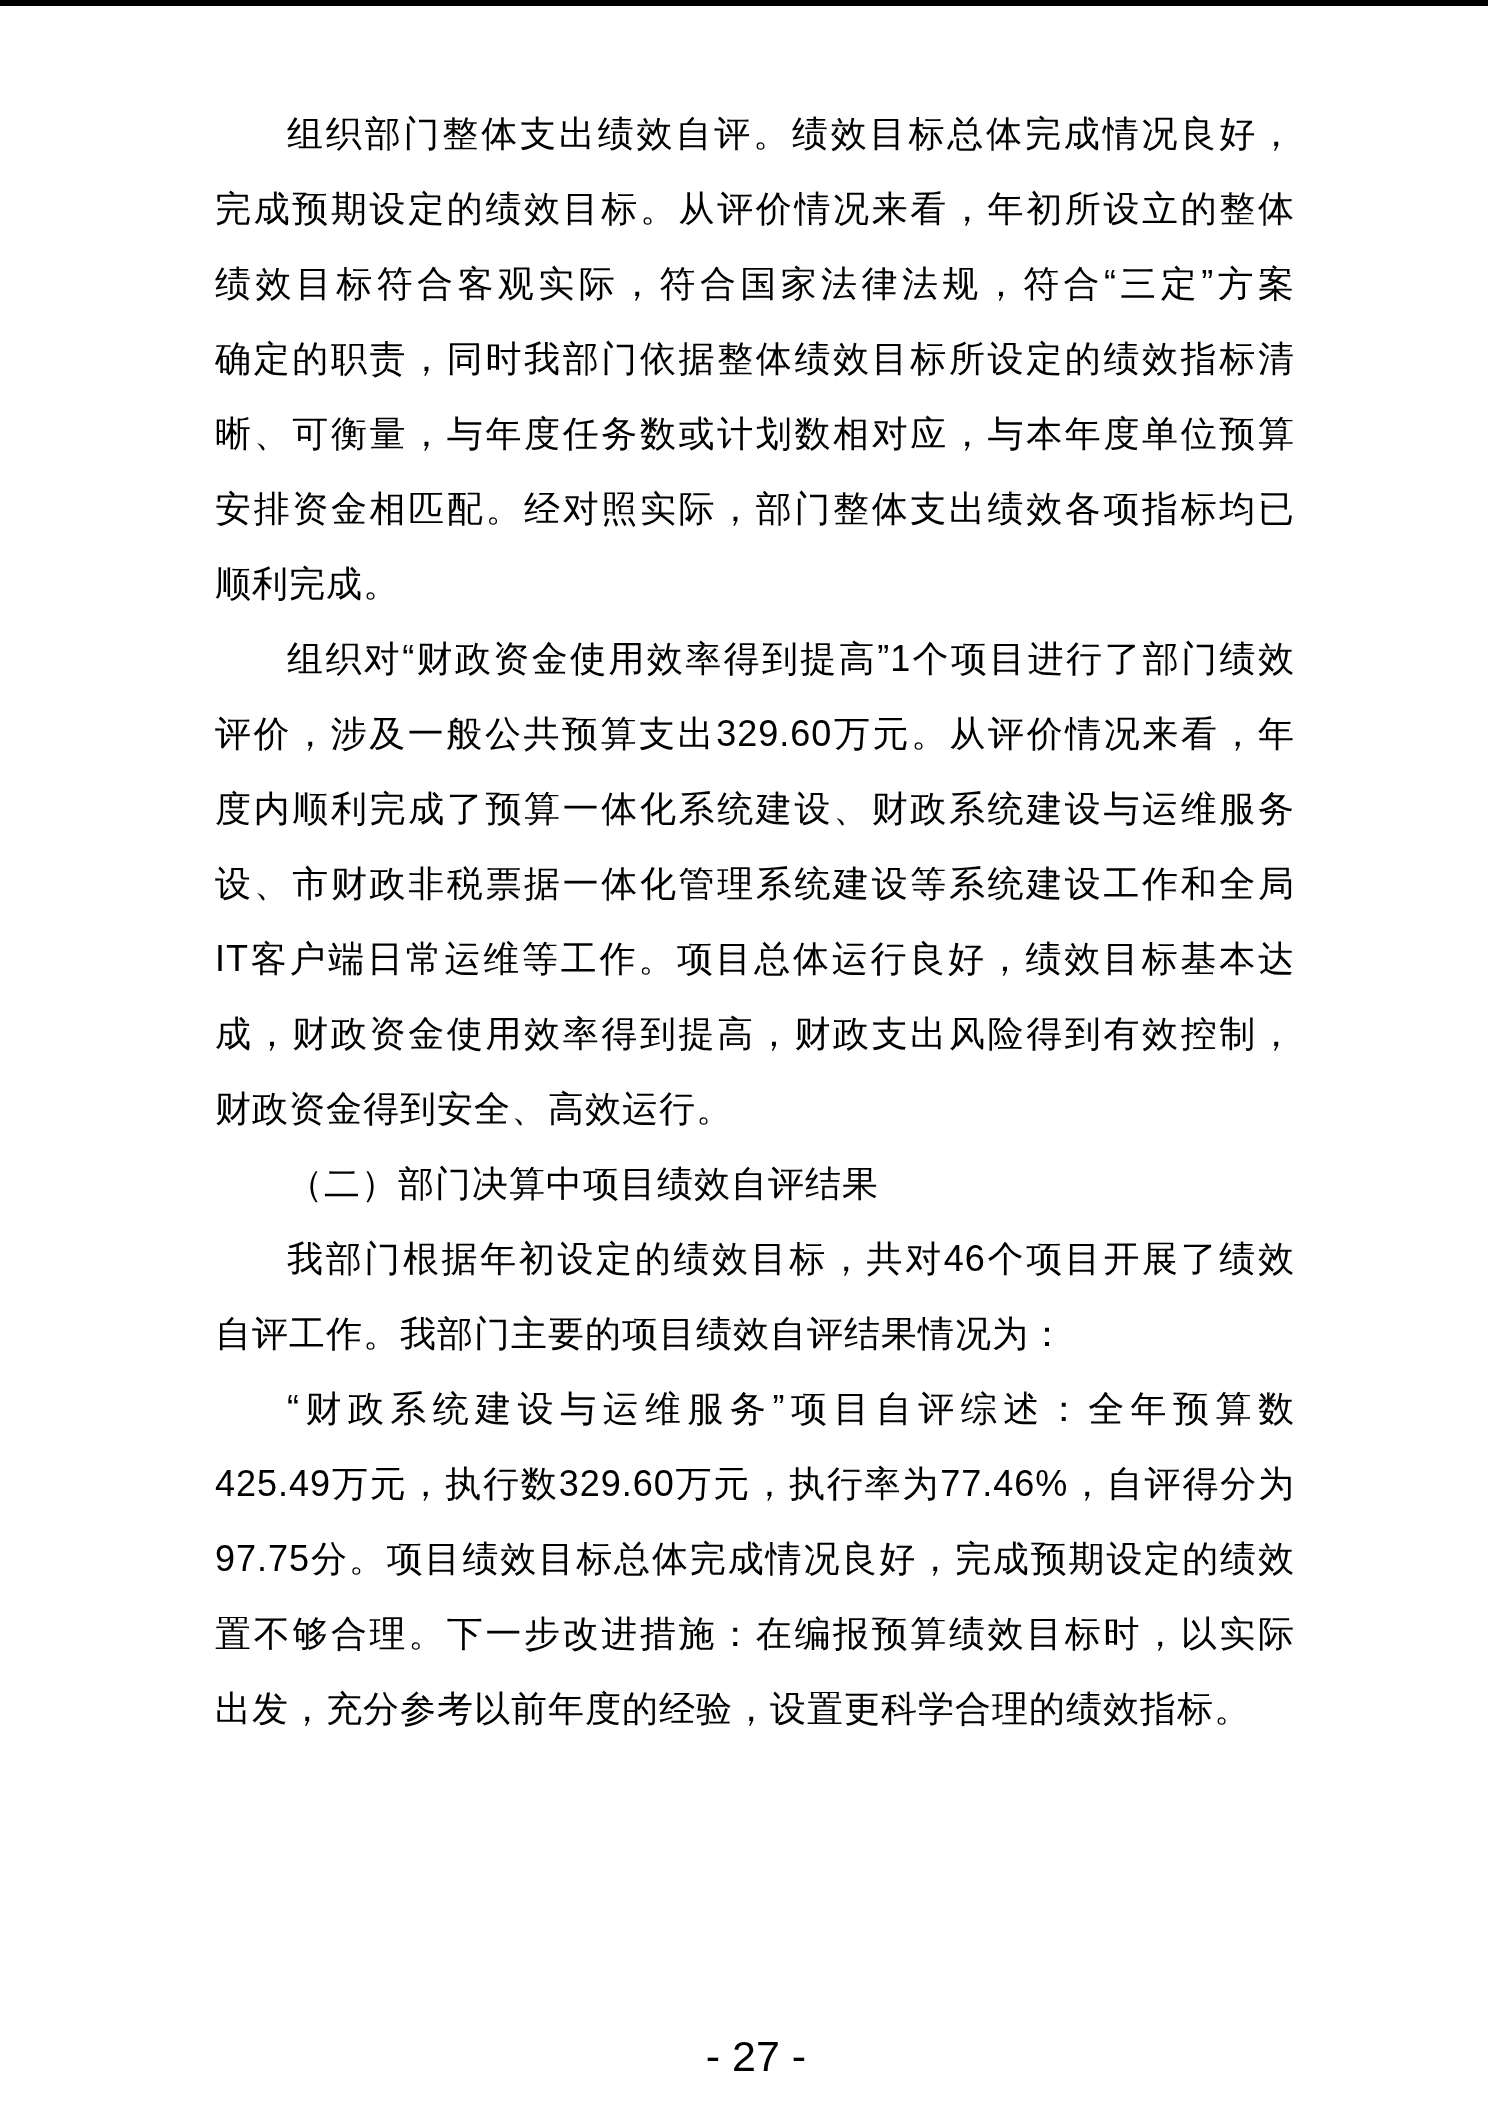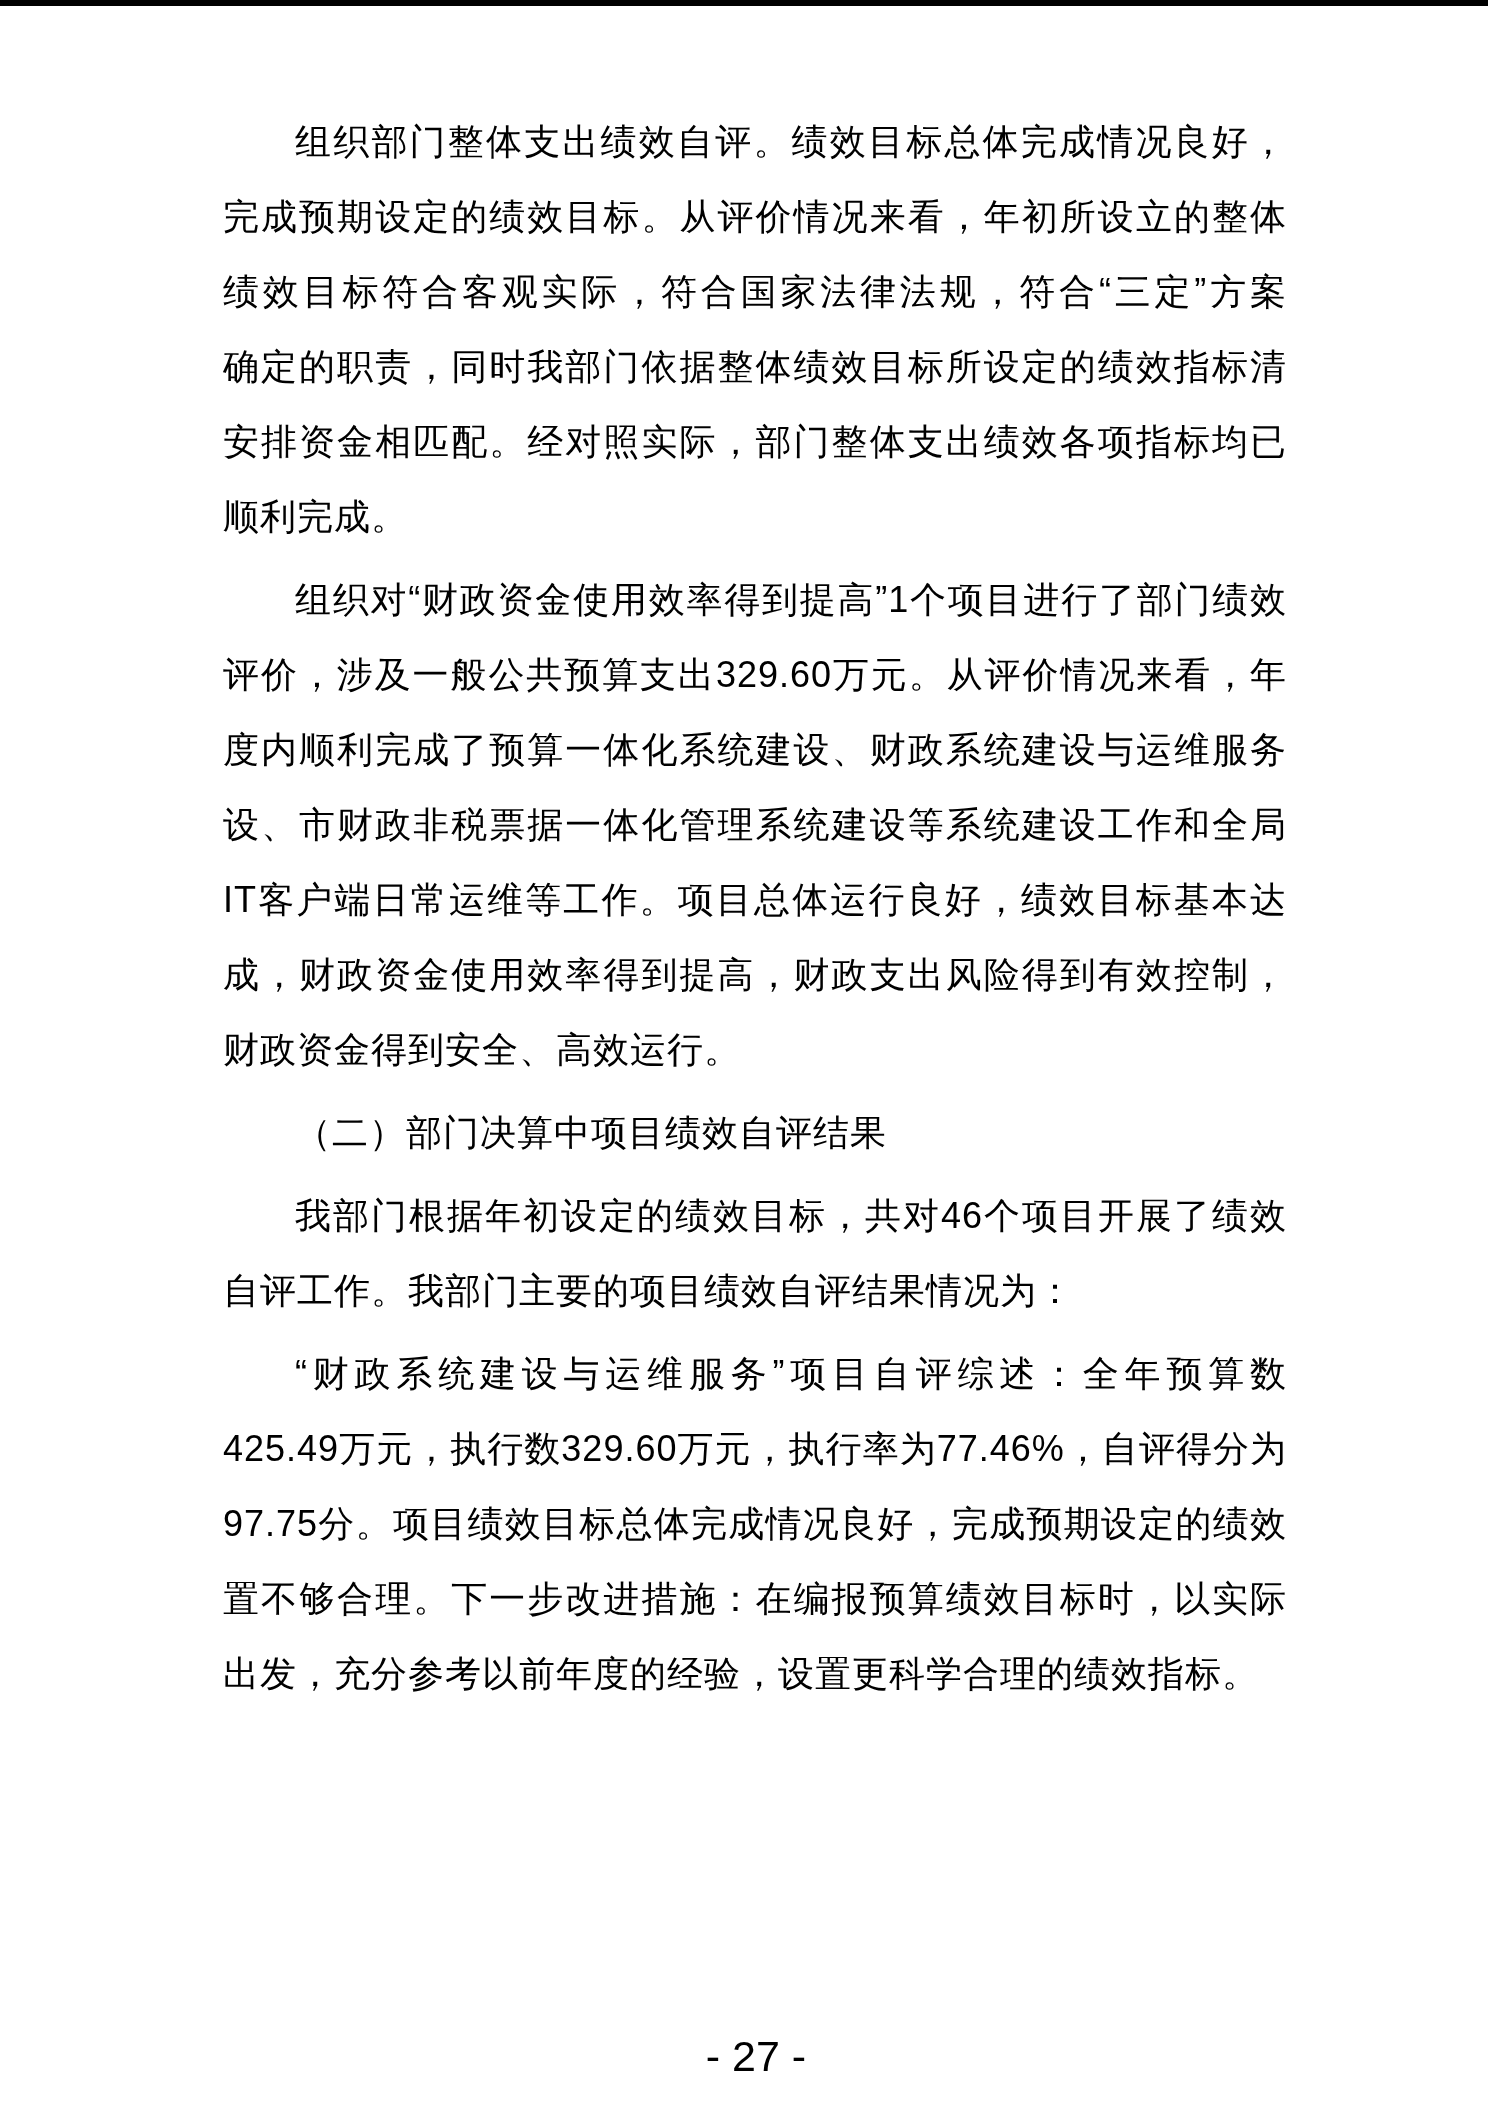--- a/index.html
+++ b/index.html
@@ -23,21 +23,21 @@
     height: 6px;
     background: #000000;
   }
   .doc-body {
     position: absolute;
     left: 215px;
     top: 96px;
     width: 1080px;
   }
   .block {
-    margin: 8px;
+    margin: 0;
     padding: 0;
   }
   .line {
     font-size: 36px;
     line-height: 75px;
     height: 75px;
     letter-spacing: 1px;
     text-align: justify;
     text-align-last: justify;
     white-space: normal;
@@ -69,20 +69,21 @@
 <body>
 
 <div class="scan-edge"></div>
 
 <main class="doc-body" id="doc-body">
     <div class="block paragraph">
       <div class="line first">组织部门整体支出绩效自评。绩效目标总体完成情况良好，</div>
       <div class="line">完成预期设定的绩效目标。从评价情况来看，年初所设立的整体</div>
       <div class="line">绩效目标符合客观实际，符合国家法律法规，符合“三定”方案</div>
       <div class="line">确定的职责，同时我部门依据整体绩效目标所设定的绩效指标清</div>
+      <div class="line">晰、可衡量，与年度任务数或计划数相对应，与本年度单位预算</div>
       <div class="line">安排资金相匹配。经对照实际，部门整体支出绩效各项指标均已</div>
       <div class="line last">顺利完成。</div>
     </div>
     <div class="block paragraph">
       <div class="line first">组织对“财政资金使用效率得到提高”1个项目进行了部门绩效</div>
       <div class="line">评价，涉及一般公共预算支出329.60万元。从评价情况来看，年</div>
       <div class="line">度内顺利完成了预算一体化系统建设、财政系统建设与运维服务</div>
       <div class="line">设、市财政非税票据一体化管理系统建设等系统建设工作和全局</div>
       <div class="line">IT客户端日常运维等工作。项目总体运行良好，绩效目标基本达</div>
       <div class="line">成，财政资金使用效率得到提高，财政支出风险得到有效控制，</div>

